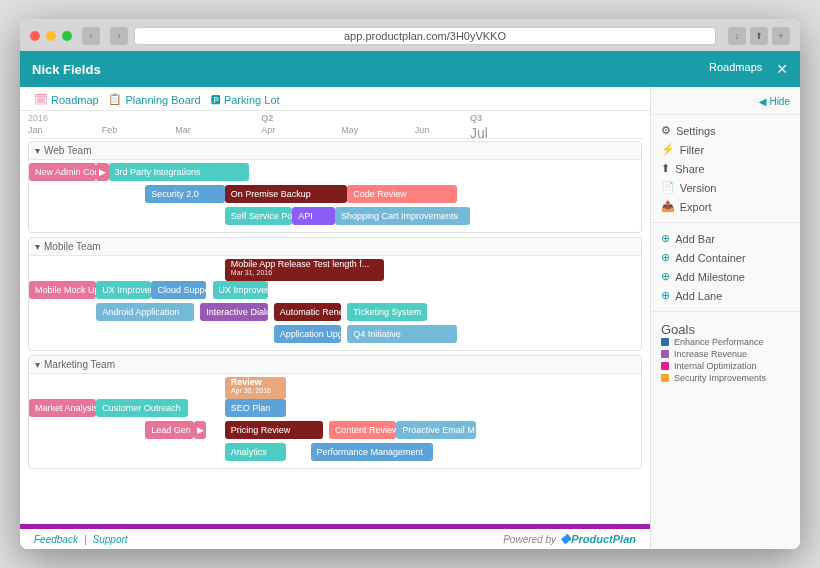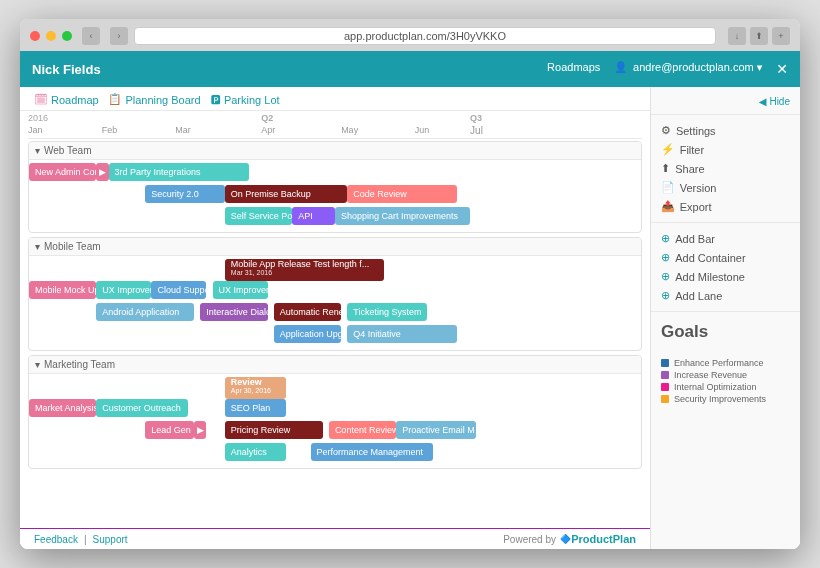--- a/index.html
+++ b/index.html
@@ -194,37 +194,38 @@
       padding: 3px 10px;
       font-size: 10px;
       color: #1a9da8;
       cursor: pointer;
       display: flex;
       align-items: center;
       justify-content: flex-end;
       gap: 3px;
     }
     .goals-section { padding: 6px 10px; }
-    .goals-title { font-size: 17px; font-weight: 700; color: #555; margin-bottom: 16px; }
+    .goals-title { font-size: 13px; font-weight: 400; color: #555; margin-bottom: 0; }
     .goal-item {
       display: flex; align-items: center; gap: 5px;
       font-size: 9px; color: #666; margin-bottom: 2px;
     }
     .goal-dot { width: 8px; height: 8px; border-radius: 1px; flex-shrink: 0; }
     
     .app-footer {
       background: white;
-      border-top: 1px solid #a21caf;
+      border-top: 5px solid #a21caf;
       padding: 4px 14px;
       display: flex;
       justify-content: space-between;
       align-items: center;
       font-size: 10px;
       color: #888;
       flex-shrink: 0;
+      font-style: italic;
     }
     .footer-links { display: flex; gap: 6px; }
     .footer-link { color: #1a9da8; text-decoration: none; }
     .footer-brand {
       display: flex; align-items: center; color: #888;
     }
     .brand-logo {
       font-weight: 700; color: #1a9da8; font-size: 11px;
     }
     
@@ -257,25 +258,20 @@
         <div class="browser-action-btn">⬆</div>
         <div class="browser-action-btn">+</div>
       </div>
     </div>
   </div>
 
   <div class="app-header">
     <div class="app-header-left">Nick Fields</div>
     <div class="app-header-right">
       <span>Roadmaps</span>
-      <span>
-        <span style="margin-right:2px">👤</span>
-        <span>andre@productplan.com</span>
-        <span> ▾</span>
-      </span>
       <span style="font-size:14px">✕</span>
     </div>
   </div>
 
   <div class="app-body">
 
     <div class="main-content">
 
       <div class="toolbar">
         <div class="toolbar-btn">
@@ -300,21 +296,21 @@
             <span style="position:absolute; left:0; top:2px; font-size:9px; color:#aaa;">2016</span>
 
             <span style="position:absolute; left:0%; top:14px; font-size:9px; color:#999;">Jan</span>
             <span style="position:absolute; left:12%; top:14px; font-size:9px; color:#999;">Feb</span>
             <span style="position:absolute; left:24%; top:14px; font-size:9px; color:#999;">Mar</span>
             <span style="position:absolute; left:38%; top:2px; font-size:9px; color:#aaa; font-weight:600;">Q2</span>
             <span style="position:absolute; left:38%; top:14px; font-size:9px; color:#999;">Apr</span>
             <span style="position:absolute; left:51%; top:14px; font-size:9px; color:#999;">May</span>
             <span style="position:absolute; left:63%; top:14px; font-size:9px; color:#999;">Jun</span>
             <span style="position:absolute; left:72%; top:2px; font-size:9px; color:#aaa; font-weight:600;">Q3</span>
-            <span style="position:absolute; left:72%; top:14px; font-size:10px; color:#999;">Jul</span>
+            <span style="position:absolute; left:72%; top:14px; font-size:14px; color:#999;">Jul</span>
           </div>
 
           <div class="swimlane">
             <div class="swimlane-header">
               <span>▾</span>
               <span>Web Team</span>
             </div>
             <div class="swimlane-body">
 
               <div class="lane-row">

